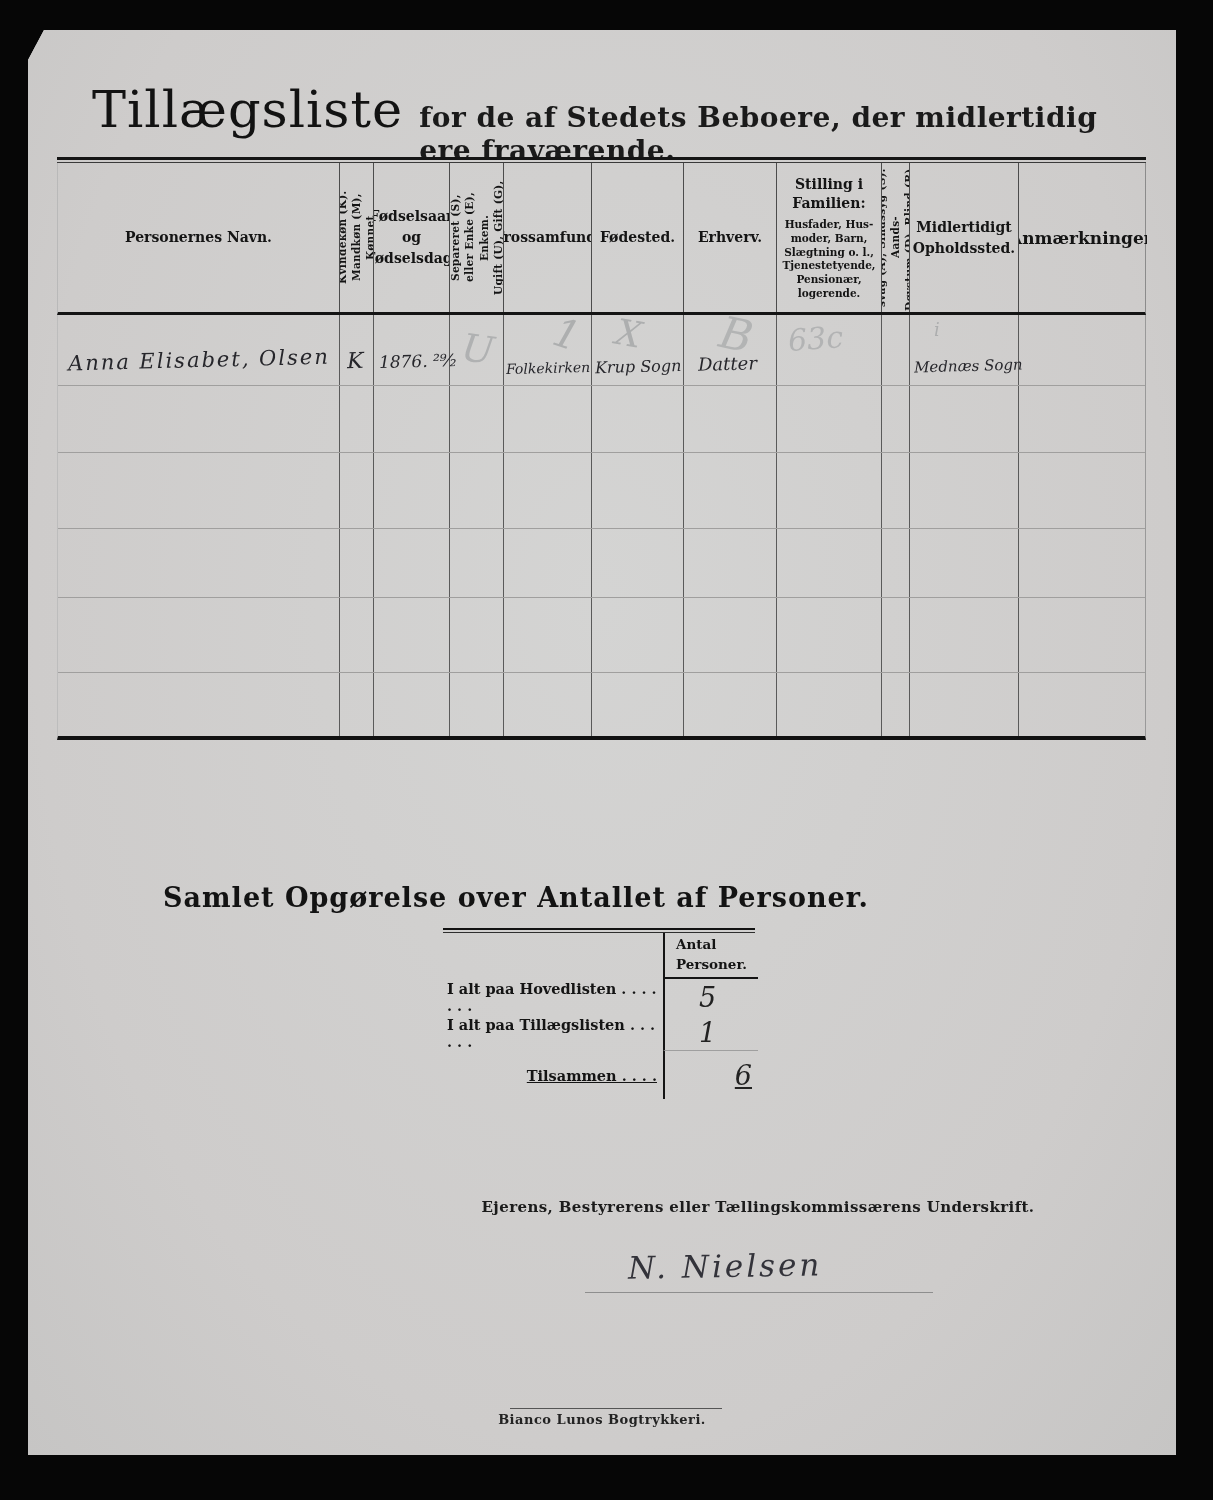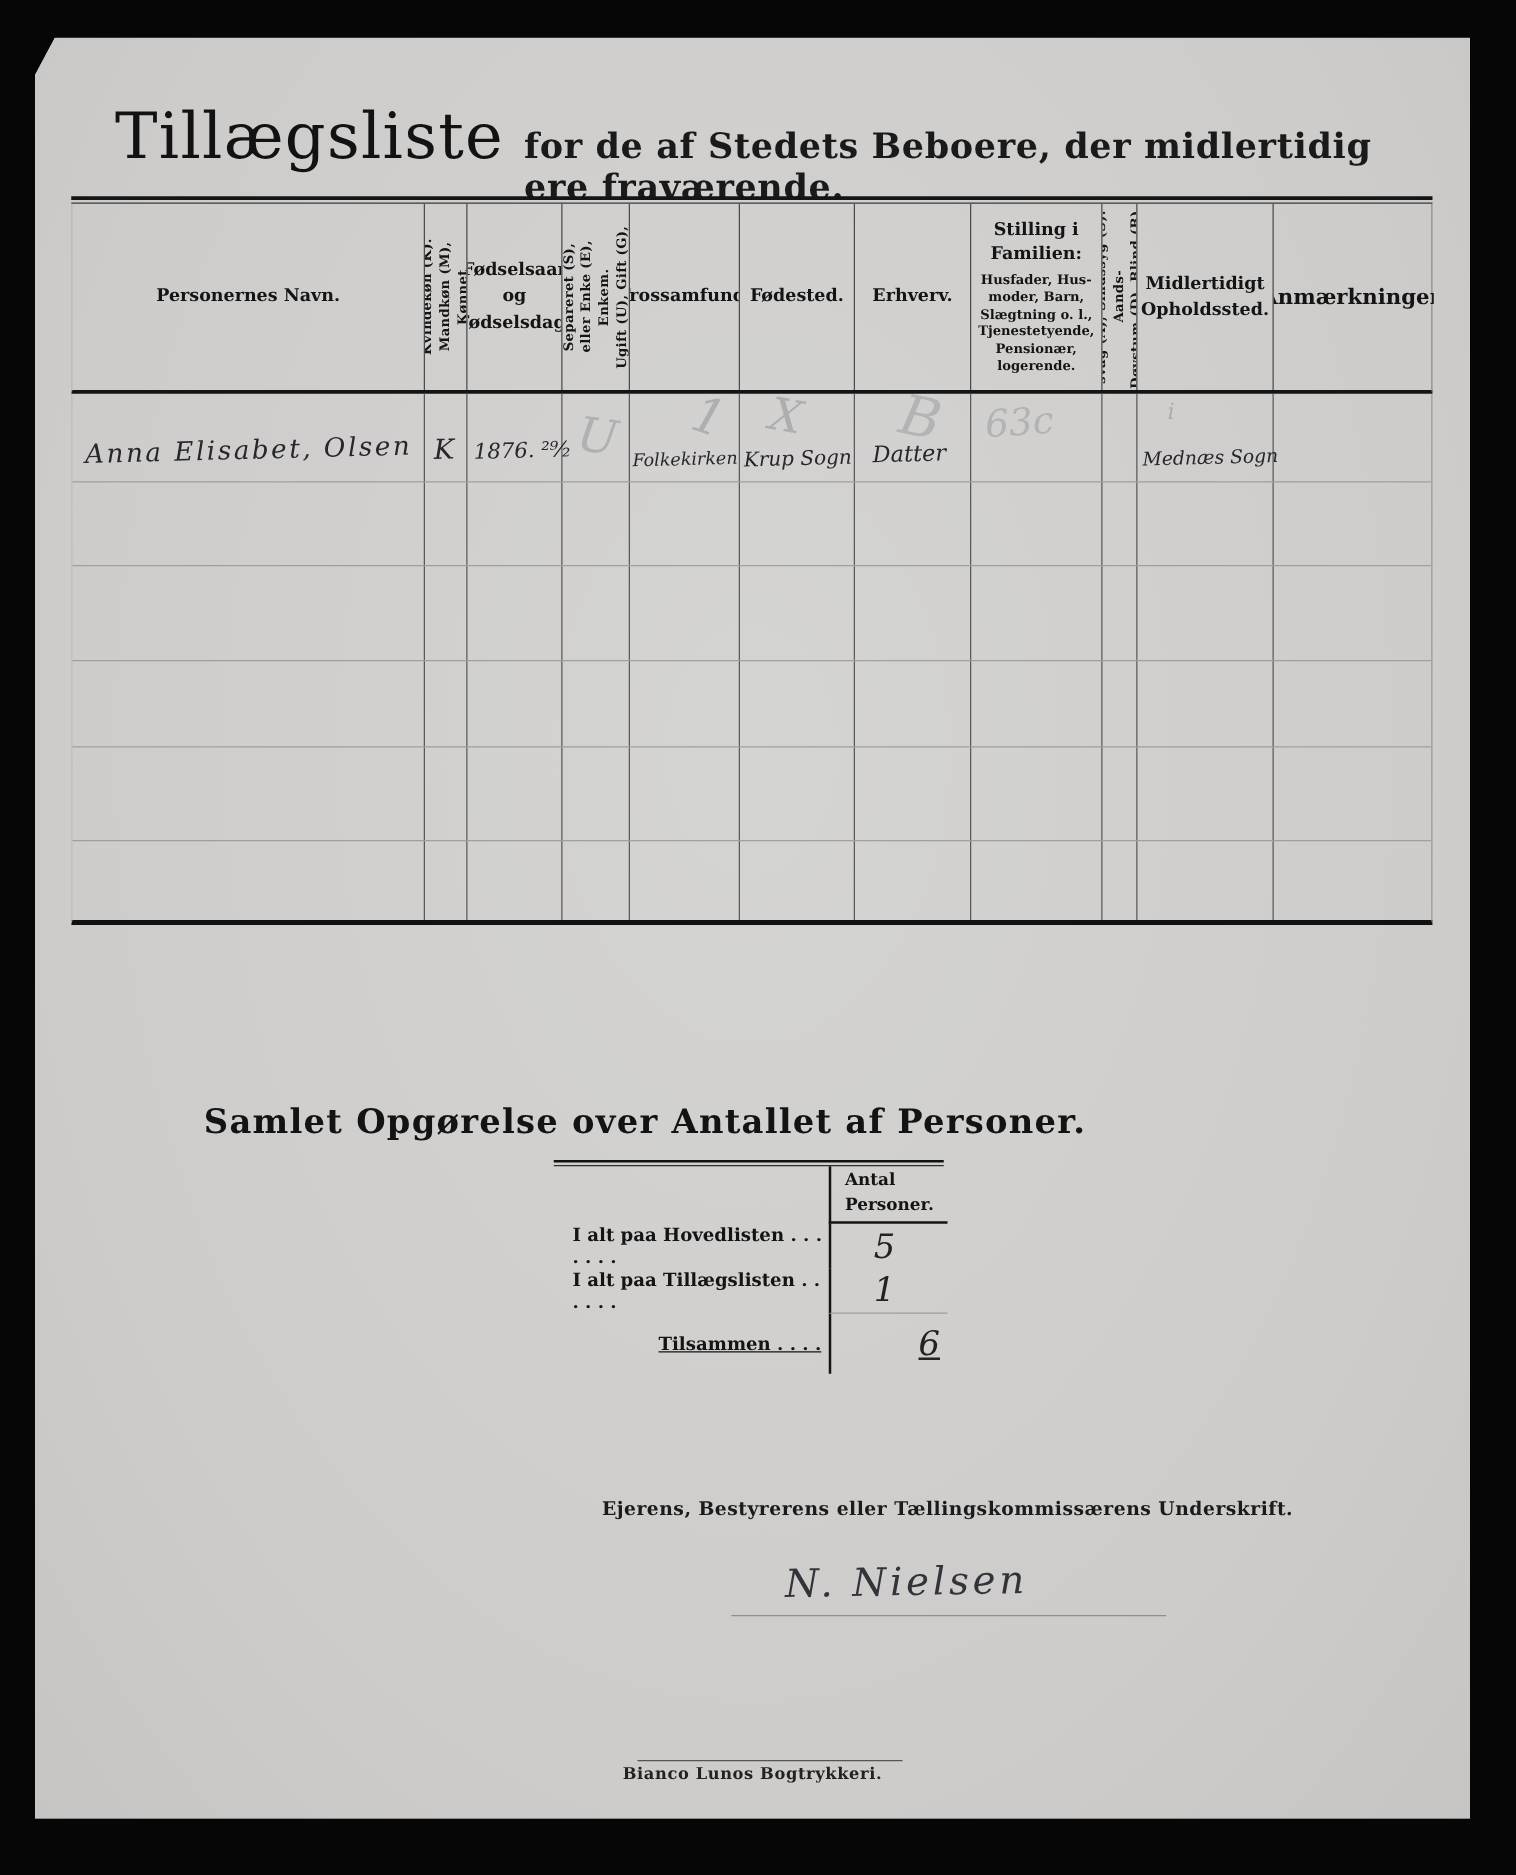--- a/index.html
+++ b/index.html
@@ -53,21 +53,21 @@
               font-size:27px; font-weight:bold; letter-spacing:1px; color:#131313; }
   .sum-wrap { position:absolute; left:415px; top:898px; width:315px; }
   .sum-toprule { height:5px; border-top:2px solid #121212; border-bottom:1px solid #2e2e2e; width:312px; }
   .sum-grid { display:grid; grid-template-columns:220px 95px; }
   .sum-cell { position:relative; }
   .sum-vcol { border-left:2px solid #141414; }
   .sum-colhead { height:46px; font-weight:bold; font-size:13.5px; line-height:1.45; text-align:left;
                  display:flex; align-items:center; justify-content:center; border-bottom:2px solid #141414; }
   .sum-label { font-weight:bold; font-size:14.5px; display:flex; align-items:center; }
   .r1 { height:36px; } .r2 { height:36px; } .r3 { height:48px; justify-content:flex-end; padding-right:6px;text-decoration:underline; }
-  .pad-l { padding-left:4px;margin-left:11px; }
+  .pad-l { padding-left:4px; }
   .sum-val { font-style:italic; font-family:"DejaVu Serif",serif; color:#222;
              font-size:27px; padding-left:34px; display:flex; align-items:center; }
   .ul-light { border-bottom:1px solid #9f9f9f; }
 
   
   .sig-caption { position:absolute; left:430px; top:1168px; width:600px; text-align:center;
                  font-size:15px; font-weight:bold; color:#1b1b1b; letter-spacing:0.4px; }
   .sig-name { position:absolute; left:600px; top:1218px; font-size:31px; font-style:italic;
               color:#33333a; font-family:"DejaVu Serif",serif; transform:rotate(-1deg); letter-spacing:3px; }
   .sig-line { position:absolute; left:557px; top:1262px; width:348px; border-top:1px solid #8e8e8e; }

